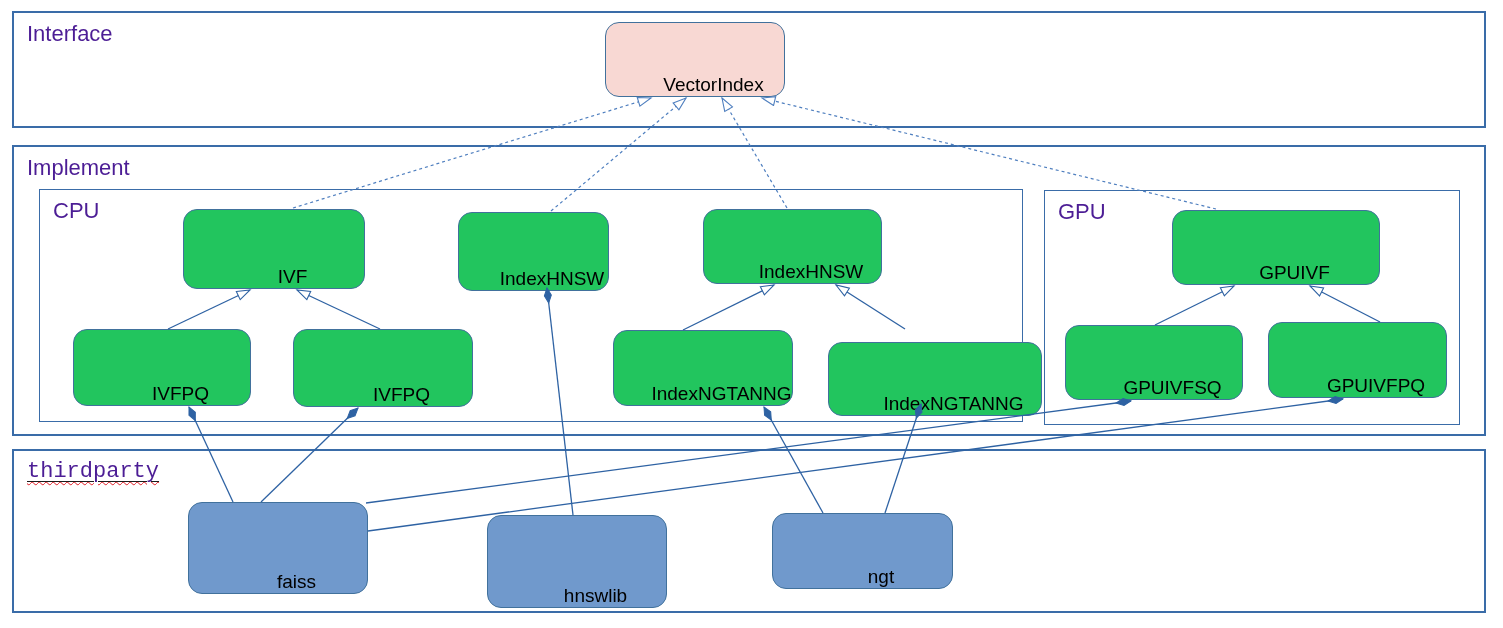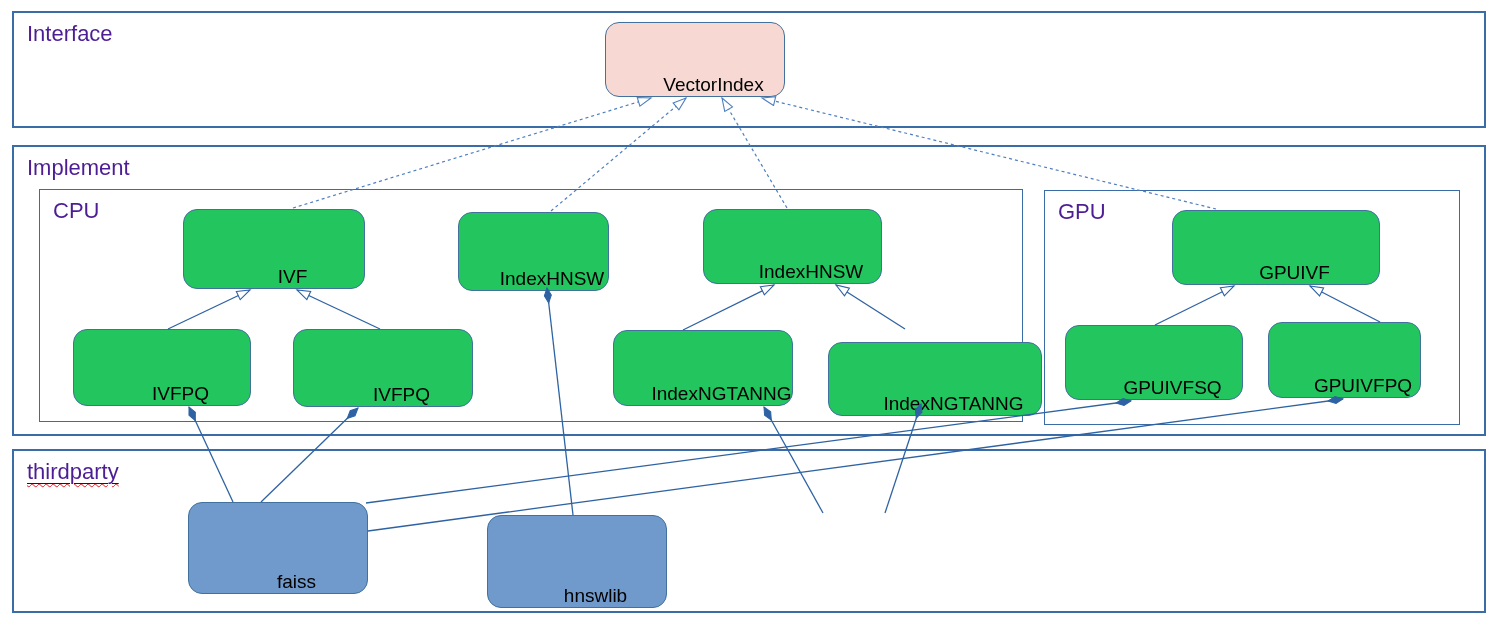--- a/index.html
+++ b/index.html
@@ -10,21 +10,21 @@
   }
   
   .frame { position:absolute; background:transparent; box-sizing:border-box; }
   .frame.outer { border:2px solid #3a6ca8; }
   .frame.inner { border:1.5px solid #3a6ca8; }
   .flabel {
     position:absolute; left:13px; top:8px;
     font-family:"Liberation Sans", sans-serif;
     font-size:22px; color:#4c1d95; white-space:nowrap;
   }
-  .flabel.misspelled { text-decoration: underline wavy #e01b24; text-underline-offset:4px; text-decoration-thickness:1px; }
+  .flabel.misspelled { text-decoration: underline wavy #e01b24; text-underline-offset:4px; text-decoration-thickness:1px;font-family:Liberation Mono, monospace; }
   .flabel.misspelled .ulsolid { text-decoration: underline solid #1a1a1a; text-decoration-thickness:1px; }
   
   .node {
     position:absolute; box-sizing:border-box;
     border:1.5px solid #41719c; border-radius:14px;
     display:flex; align-items:flex-end; justify-content:center;
     font-family:Liberation Sans, sans-serif; font-size:19px; color:#000;padding-left:37px;
   }
   .node.green { background:#22c55e; }
   .node.blue  { background:#7099cc; }
@@ -101,32 +101,35 @@
   </div>
 
   <div class="node green" style="left:1172px;top:210px;width:208px;height:75px">
     <span class="nlabel">GPUIVF</span>
   </div>
 
   <div class="node green" style="left:1065px;top:325px;width:178px;height:75px">
     <span class="nlabel">GPUIVFSQ</span>
   </div>
 
-  <div class="node green" style="left:1268px;top:322px;width:153px;height:76px">
+  <div class="node green" style="left:1268px;top:322px;width:179px;height:76px">
     <span class="nlabel">GPUIVFPQ</span>
   </div>
 
   <div class="node blue" style="left:188px;top:502px;width:180px;height:92px">
     <span class="nlabel">faiss</span>
   </div>
 
   <div class="node blue" style="left:487px;top:515px;width:180px;height:93px">
     <span class="nlabel">hnswlib</span>
   </div>
 
+  <div class="node blue" style="left:772px;top:513px;width:181px;height:76px">
+    <span class="nlabel">ngt</span>
+  </div>
 
   <svg id="edge-layer" viewBox="0 0 1503 628" xmlns="http://www.w3.org/2000/svg">
     <defs>
       <marker id="arrow-open" markerUnits="userSpaceOnUse" markerWidth="16" markerHeight="12" refX="14" refY="5.5" orient="auto">
         <path d="M1,1 L14,5.5 L1,10 Z" fill="#ffffff" stroke="#2e62a3" stroke-width="1.1"></path>
       </marker>
       <marker id="arrow-open-dash" markerUnits="userSpaceOnUse" markerWidth="16" markerHeight="12" refX="14" refY="5.5" orient="auto">
         <path d="M1,1 L14,5.5 L1,10 Z" fill="#ffffff" stroke="#4f7fbf" stroke-width="1.1"></path>
       </marker>
       <marker id="diamond-filled" markerUnits="userSpaceOnUse" markerWidth="18" markerHeight="10" refX="16" refY="4.5" orient="auto">

